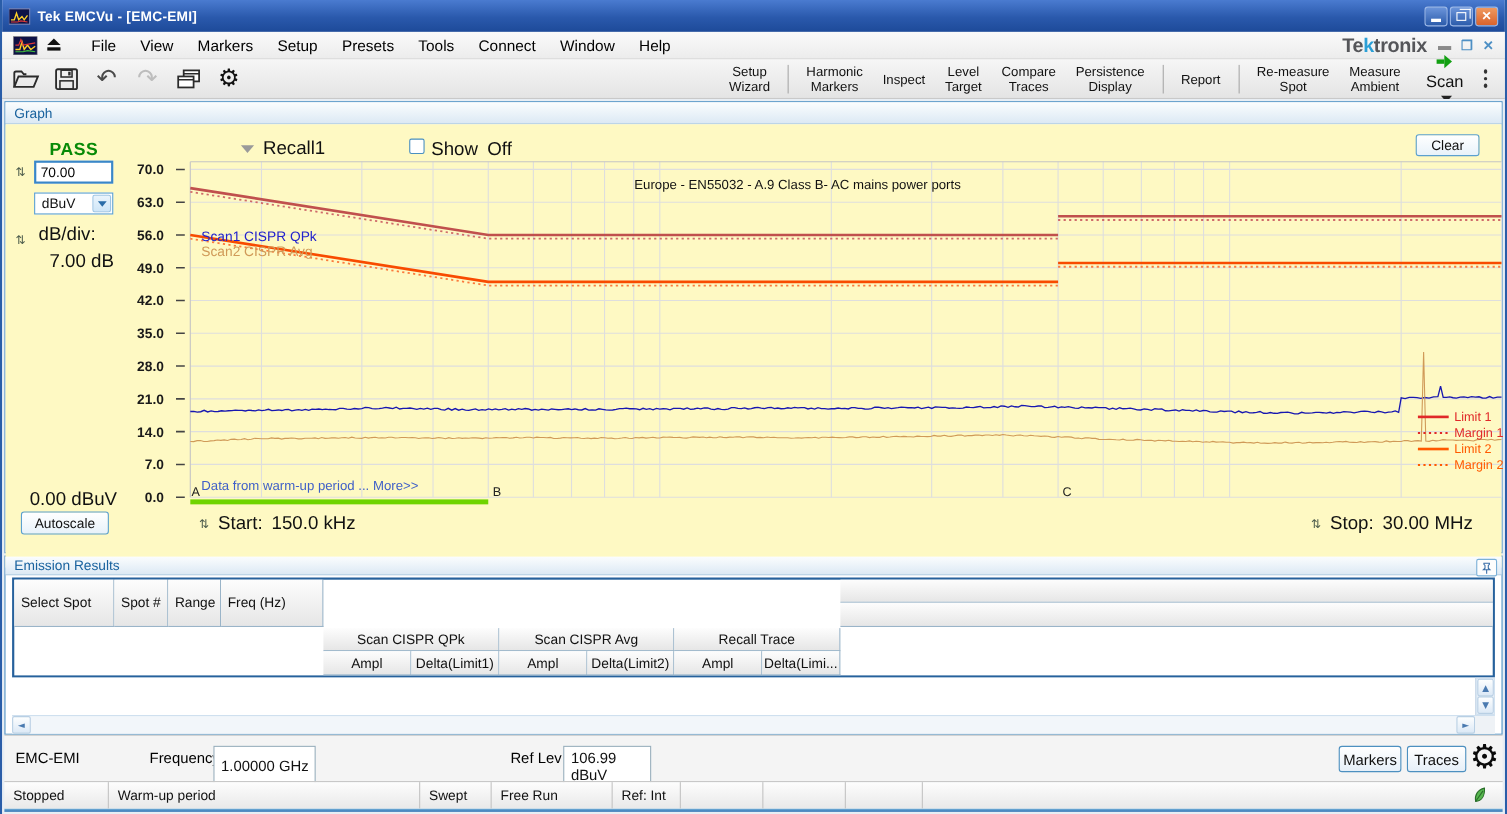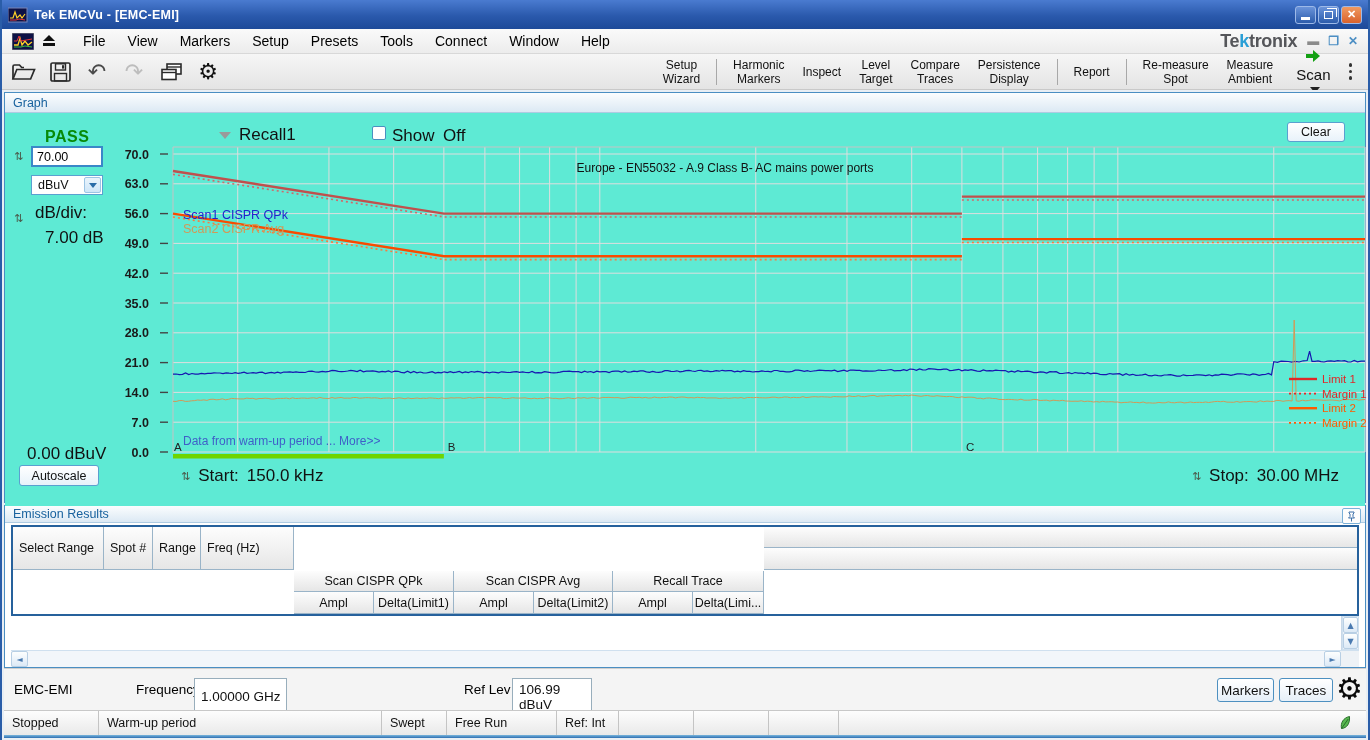--- a/index.html
+++ b/index.html
@@ -57,21 +57,21 @@
   .kebab { display:flex; flex-direction:column; gap:3px; padding:0 8px; }
   .kebab i { width:3.5px; height:3.5px; background:#333; border-radius:50%; }
 
   
   .client { flex:1; padding:2px; display:flex; flex-direction:column; background:#e8eef4; }
   .panel { border:1px solid #4a8ec2; background:#fff; }
   .panel-hd { height:20px; background:linear-gradient(#fbfdfe,#dce9f4); border-bottom:1px solid #aecbe2; color:#19629e; font-size:12.5px; display:flex; align-items:center; padding:0 8px; }
 
   
   .graph-panel { height:411px; }
-  .graph-body { position:relative; height:403px; background:#5eead4; }
+  .graph-body { position:relative; height:403px; background:#fef9c3; }
   .pass { position:absolute; left:40px; top:15px; font-size:16px; font-weight:bold; color:#078a07; letter-spacing:.5px; }
   .spin { font-family:"DejaVu Sans",sans-serif; font-size:11px; color:#4a5a4a; }
   .abs { position:absolute; }
   .ref-input { left:26px; top:33px; width:72px; height:21px; border:2px solid #3a87c8; background:#fff; font-size:12.5px; padding:0 4px; font-family:"Liberation Sans",sans-serif; }
   .unit-select { left:26px; top:62px; width:72px; height:20px; border:1px solid #5ba0d0; background:#fff; display:flex; align-items:center; font-size:12.5px; }
   .unit-select .val { flex:1; padding-left:6px; }
   .unit-select .dd { width:17px; height:16px; margin-right:1px; border:1px solid #9cc4e4; border-radius:2px; background:linear-gradient(#eaf4fc,#cfe6f8); display:flex; align-items:center; justify-content:center; }
   .dd-chev { width:0; height:0; border-left:4px solid transparent; border-right:4px solid transparent; border-top:5px solid #2a6ca8; }
   .lbl { font-size:17px; color:#111; }
   .autoscale-btn,.clear-btn { border:1px solid #5ba0d0; border-radius:3px; background:linear-gradient(#ffffff,#e8f2fa); font-size:12.5px; height:21px; display:flex; align-items:center; justify-content:center; font-family:"Liberation Sans",sans-serif; }
@@ -402,21 +402,21 @@
         <span class="pin-btn">
           <svg width="9" height="11" viewBox="0 0 9 11">
               <path d="M2 1 h5 v1 l-1 1 v2.5 l1.5 1.5 h-6 L3 5.5 V3 L2 2 Z" fill="none" stroke="#3a6ea8" stroke-width="1"></path>
               <line x1="4.5" y1="7" x2="4.5" y2="10.5" stroke="#3a6ea8" stroke-width="1"></line>
             </svg>
         </span>
       </div>
       <div class="results-wrap">
         <div class="rtable" id="rtable-header">
             <div class="hdr-row">
-              <div class="hcell" style="width: 91px; height: 43px;">Select Range</div>
+              <div class="hcell" style="width: 91px; height: 43px;">Select Spot</div>
               <div class="hcell" style="width: 49px; height: 43px;">Spot #</div>
               <div class="hcell" style="width: 48px; height: 43px;">Range</div>
               <div class="hcell" style="width: 93px; height: 43px;">Freq (Hz)</div>
               <div class="grp">
                 <div class="hcell center" style="width: 160px; height: 21px;">Scan CISPR QPk</div>
                 <div style="display: flex;">
                   <div class="hcell center" style="width: 80px; height: 22px;">Ampl</div>
                   <div class="hcell center" style="width: 80px; height: 22px;">Delta(Limit1)</div>
                 </div>
               </div>

